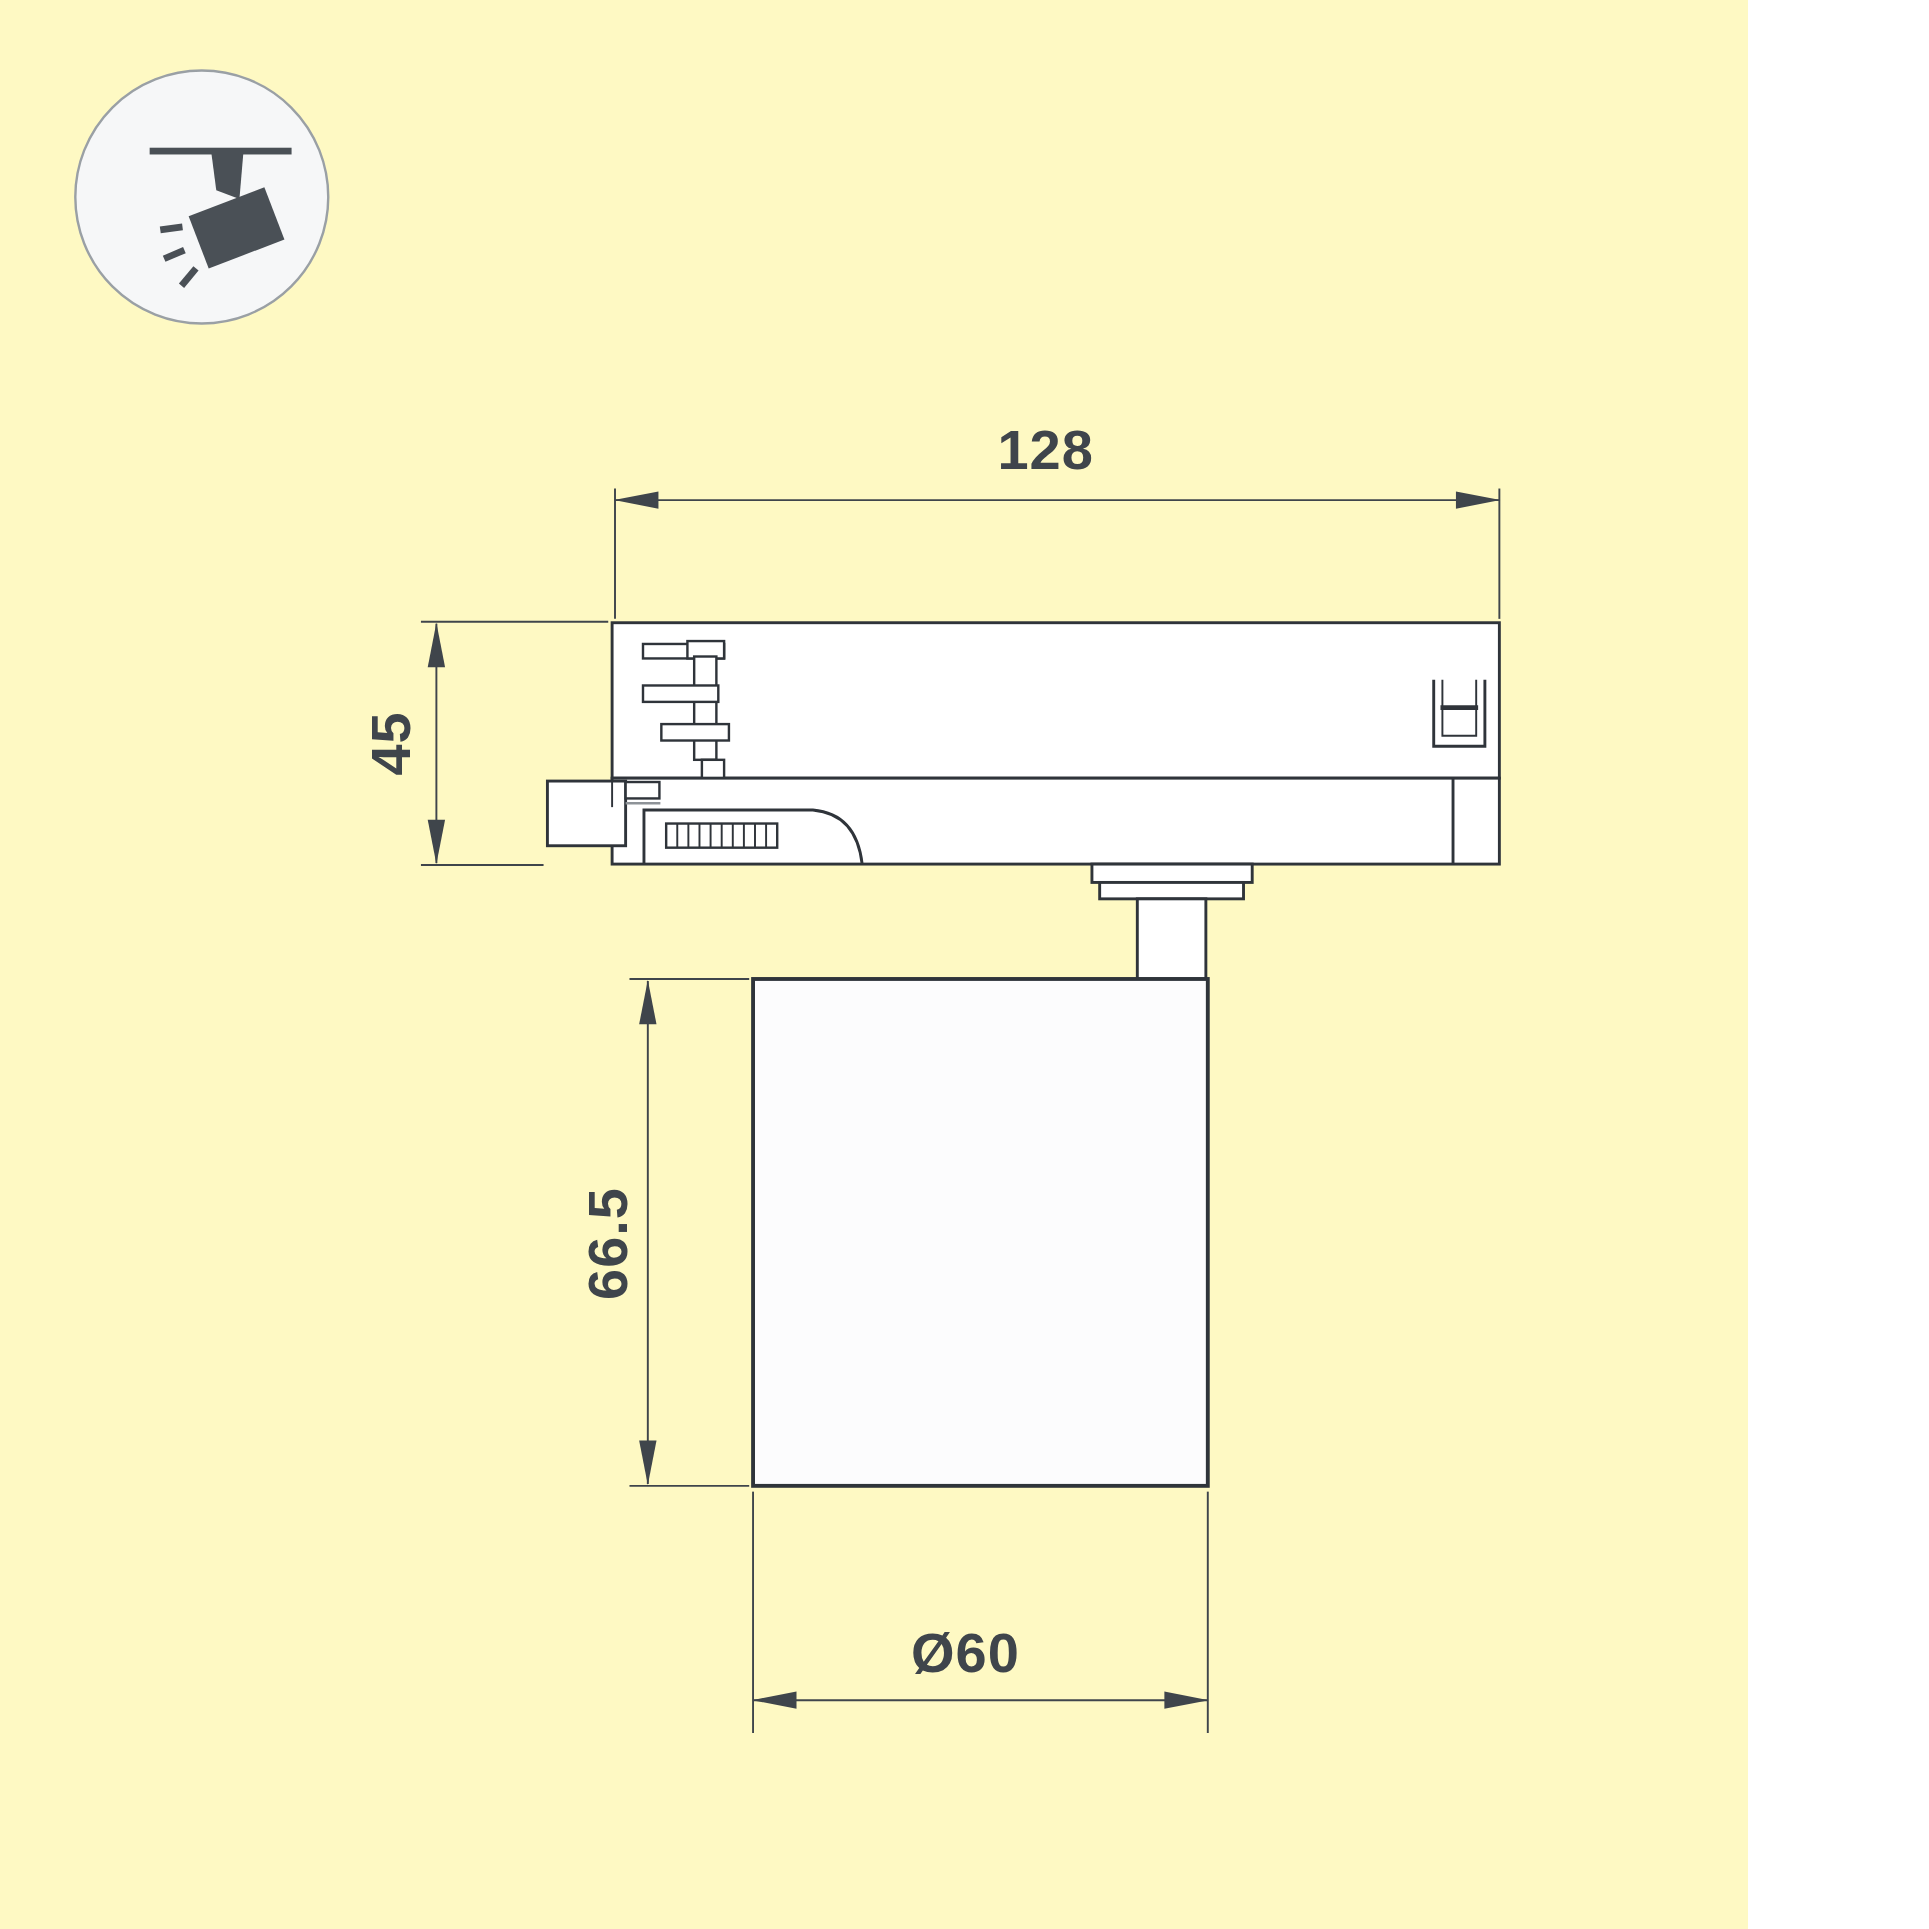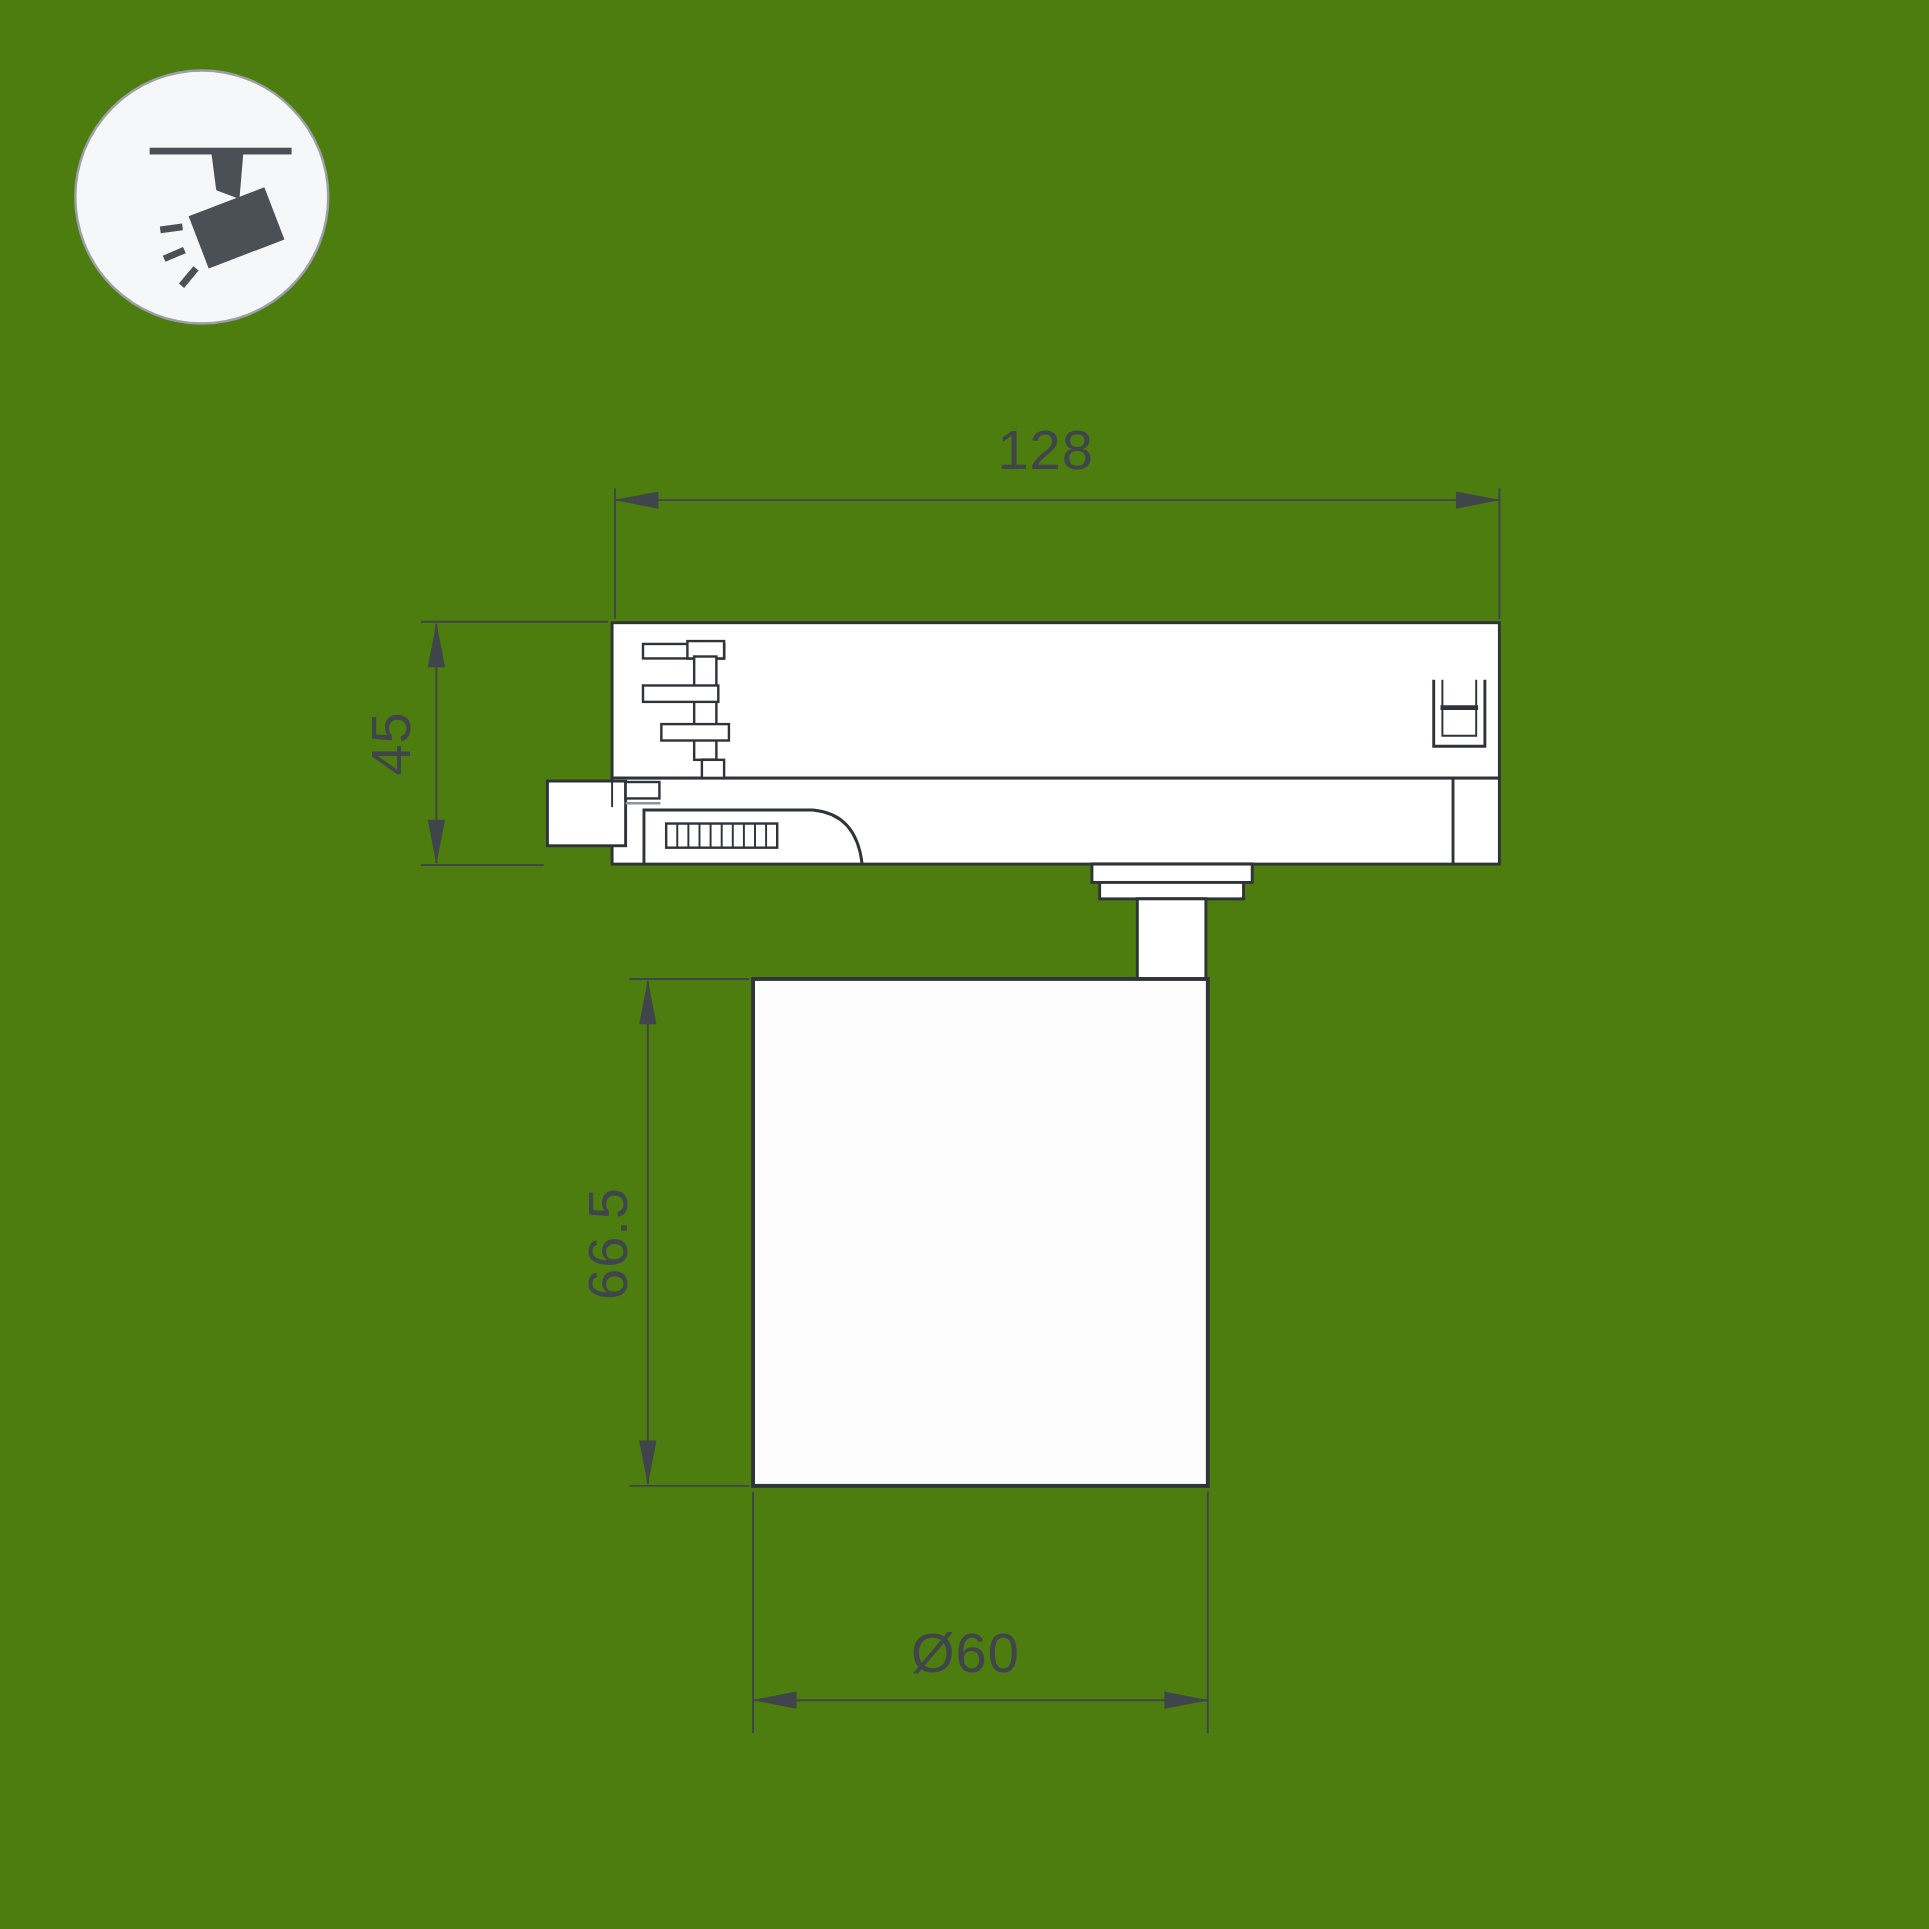--- a/index.html
+++ b/index.html
@@ -1,17 +1,17 @@
 <!DOCTYPE html>
 <html><head>
 <meta charset="utf-8">
 <style>
   html,body{margin:0;padding:0;background:#ffffff;}
-  .stage{position:relative;width:1929px;height:1929px;background:#4d7c0f;overflow:hidden;
-         font-family:"Liberation Sans", sans-serif;}
+  .stage{position:relative;width:1748px;height:1929px;background:#fef9c3;overflow:hidden;
+         font-family:"Liberation Sans", sans-serif;font-weight:bold;}
   svg{display:block;}
   .outline{fill:none;stroke:#2f343a;stroke-width:3;}
   .outline-fill{fill:#ffffff;stroke:#2f343a;stroke-width:3;}
   .outline-fill-thin{fill:#ffffff;stroke:#2f343a;stroke-width:2.5;}
   .detail-thin{fill:none;stroke:#2f343a;stroke-width:2;}
   .detail-gray{fill:none;stroke:#8e9398;stroke-width:2.5;}
   .lamp-fill{fill:#fcfcfd;stroke:#2f343a;stroke-width:4;}
   .dim-line{fill:none;stroke:#3f454b;stroke-width:2;}
   .dim-text{fill:#3f454b;font-size:58px;letter-spacing:1px;}
   .arrowfill{fill:#3f454b;stroke:none;}

